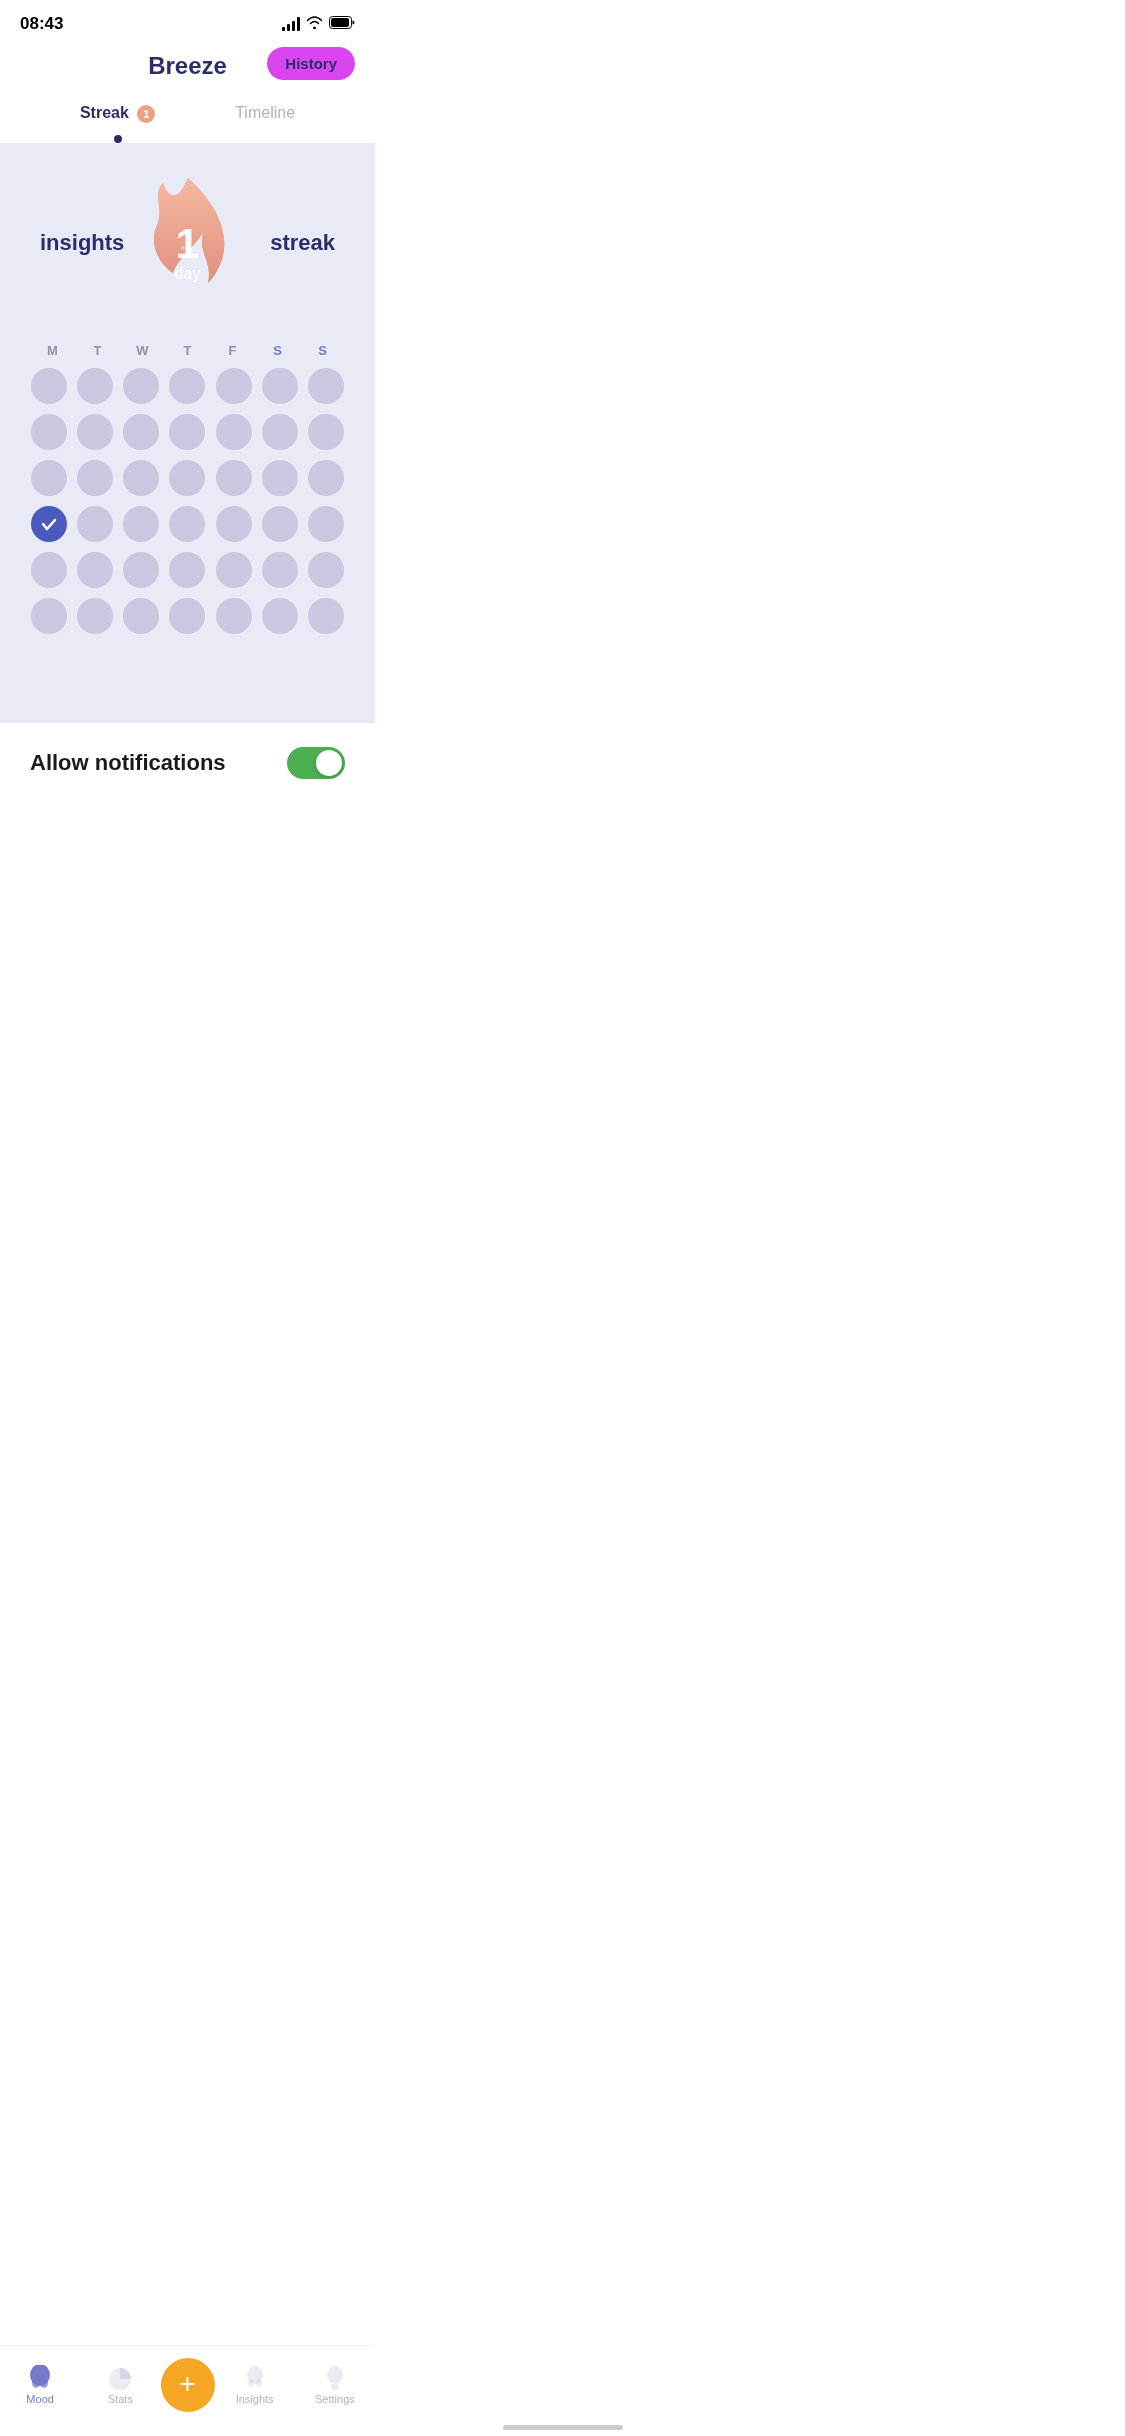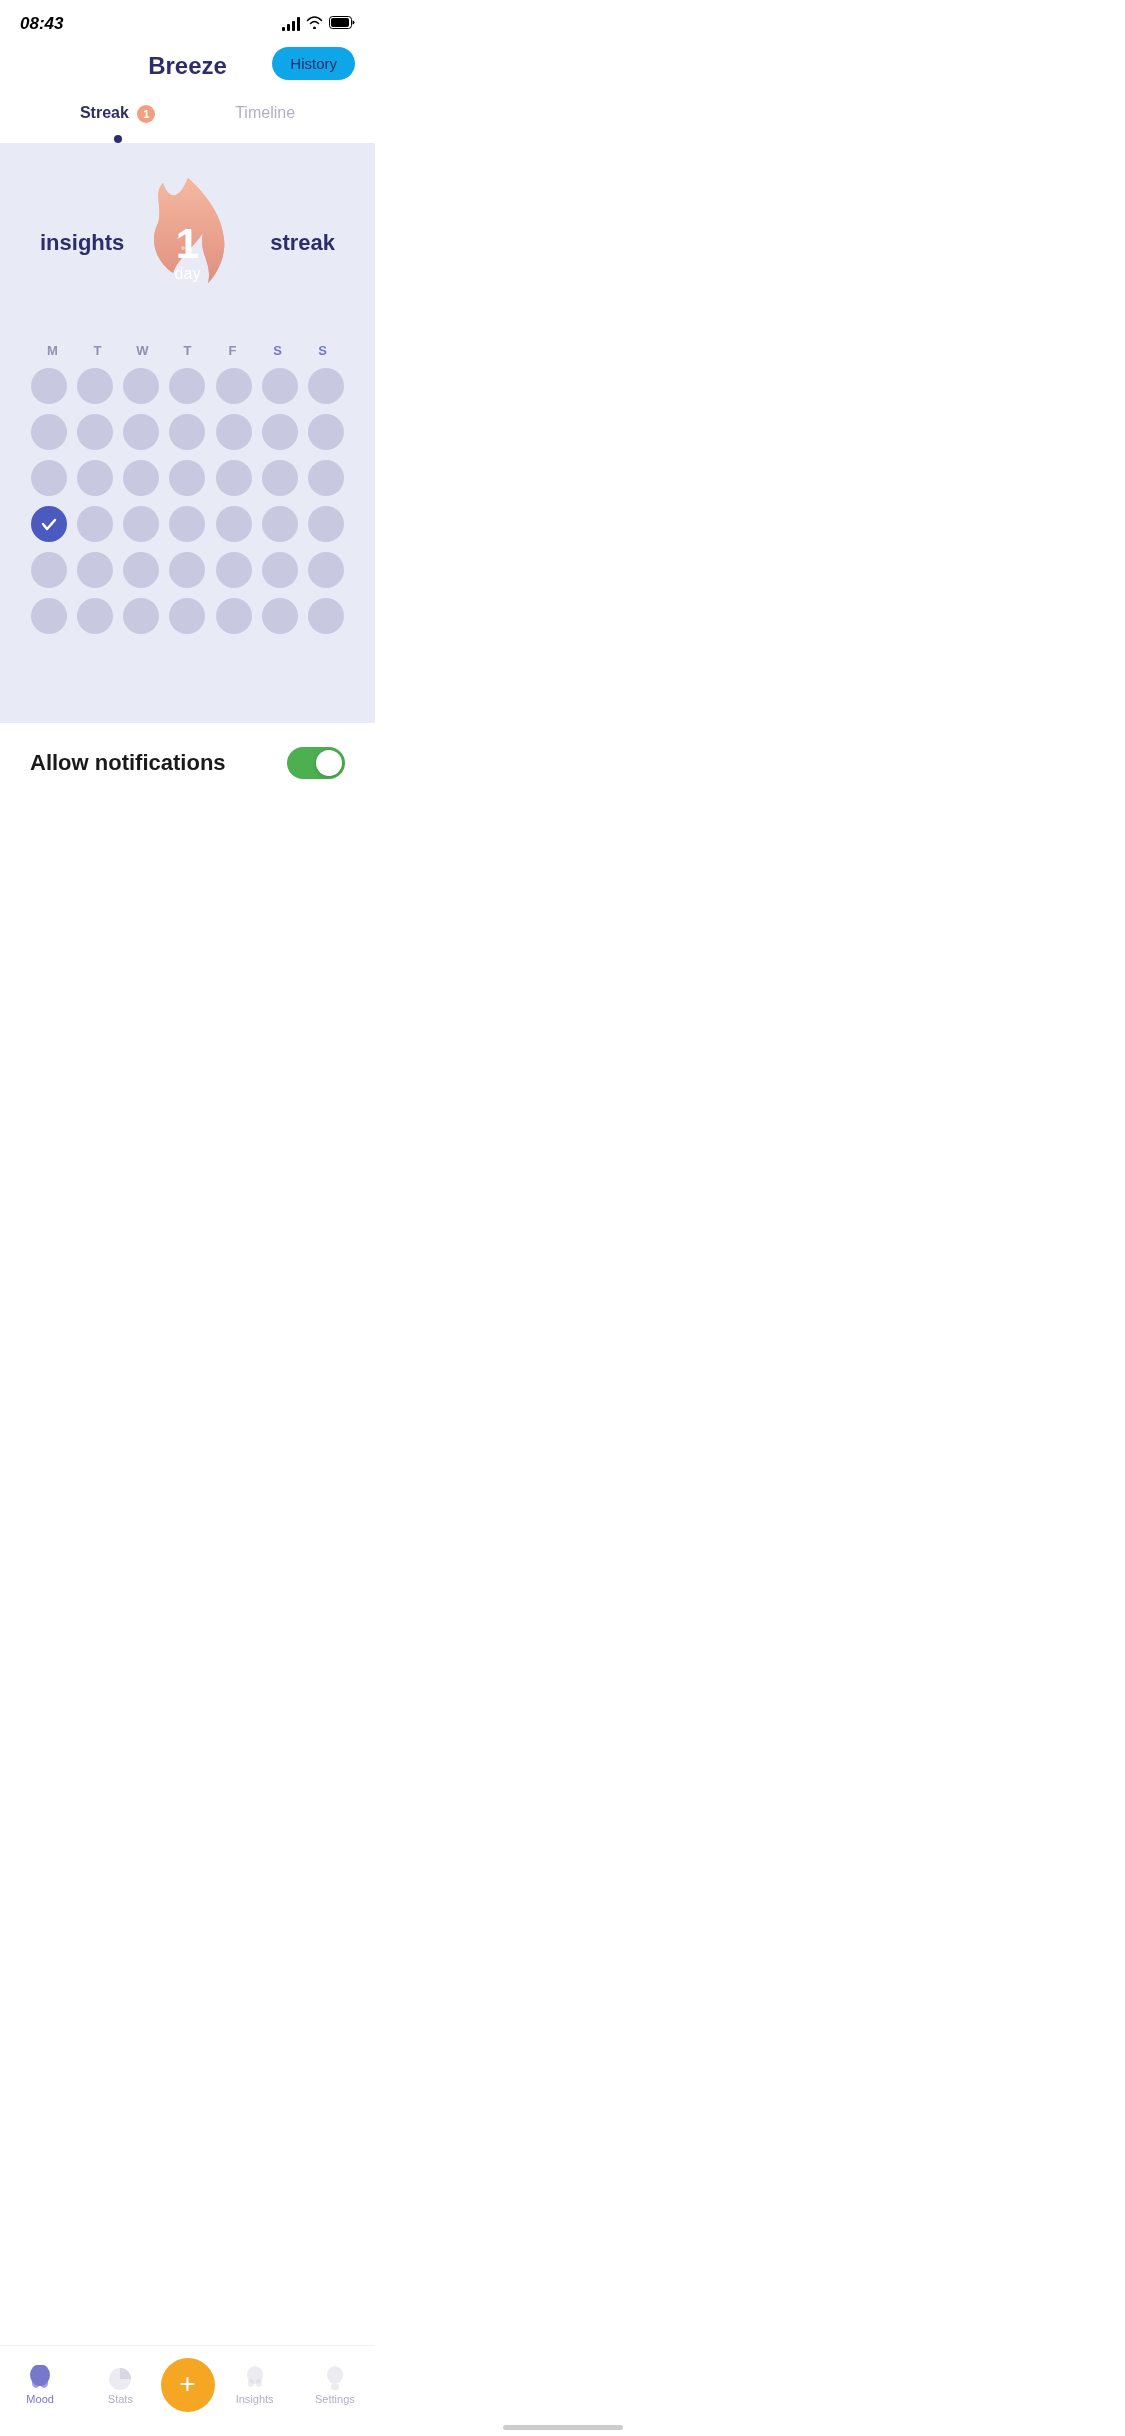--- a/index.html
+++ b/index.html
@@ -17,21 +17,20 @@
       display: flex;
       justify-content: space-between;
       align-items: center;
       padding: 14px 20px 8px;
       background: #ffffff;
     }
     .status-time {
       font-size: 17px;
       font-weight: 600;
       color: #000;
-      font-style: italic;
     }
     .status-icons {
       display: flex;
       align-items: center;
       gap: 6px;
     }
     .signal-bars {
       display: flex;
       align-items: flex-end;
       gap: 2px;
@@ -54,26 +53,26 @@
     }
     .header-title {
       font-size: 24px;
       font-weight: 700;
       color: #2d2d6b;
       text-align: center;
     }
     .history-btn {
       position: absolute;
       right: 20px;
-      background: #0ea5e9;
+      background: #d946ef;
       border: none;
       border-radius: 20px;
       padding: 8px 18px;
       font-size: 15px;
-      font-weight: 400;
+      font-weight: 700;
       color: #2d2d6b;
       cursor: pointer;
     }
 
     
     .tabs {
       display: flex;
       justify-content: space-around;
       padding: 0 40px 0;
       background: #ffffff;

